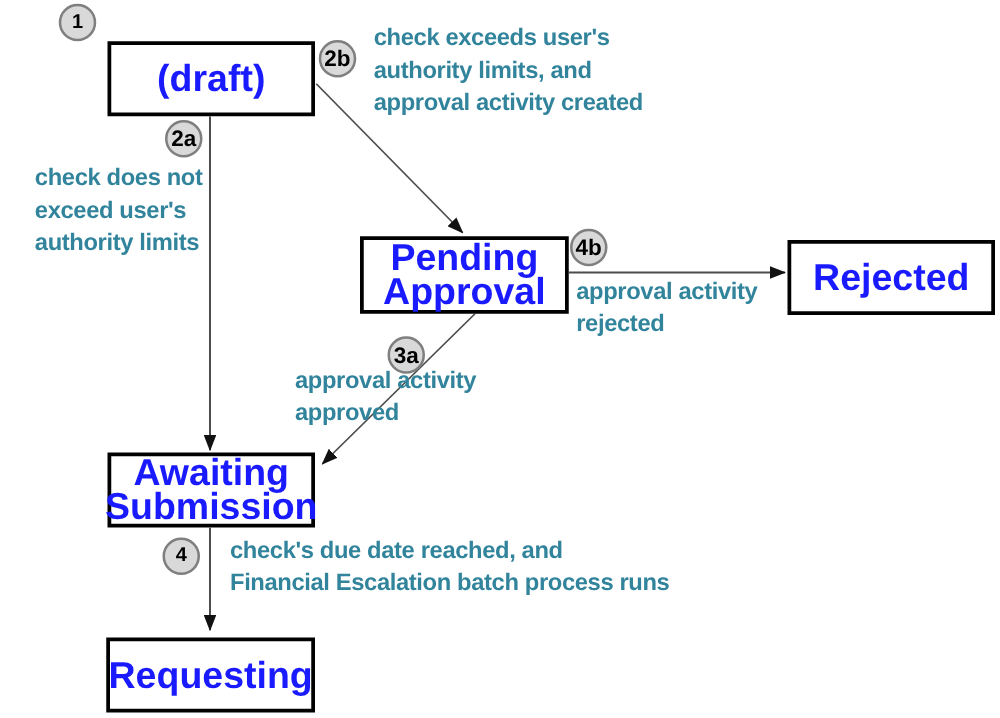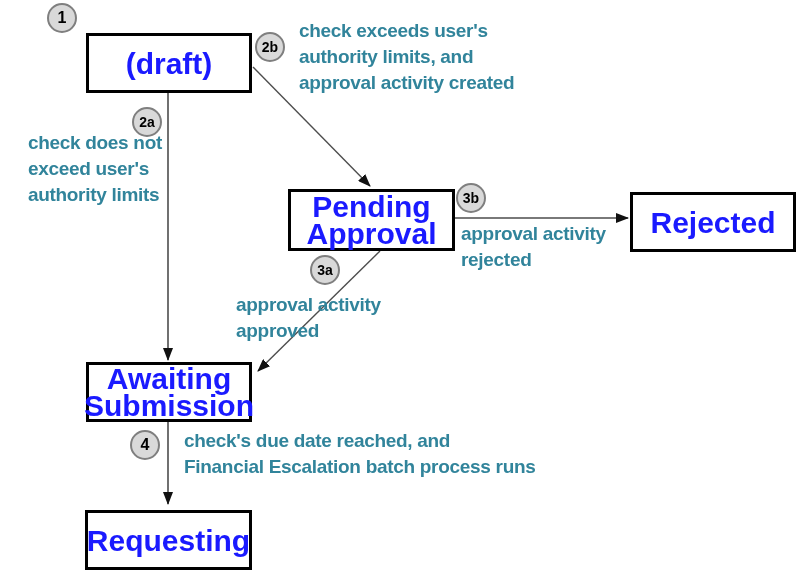--- a/index.html
+++ b/index.html
@@ -39,29 +39,29 @@
   #state-requesting { left: 85px;  top: 510px; width: 167px; height: 60px; }
   .badge {
     position: absolute;
     box-sizing: border-box;
     width: 30px; height: 30px;
     border-radius: 50%;
     background: #d9d9d9;
     border: 2px solid #7f7f7f;
     color: #000000;
     font-weight: bold;
-    font-size: 14px;
+    font-size: 18px;
     display: flex;
     align-items: center;
     justify-content: center;
   }
   #badge-1  { left: 47px;  top: 3px;   font-size: 16px; }
-  #badge-2a { left: 132px; top: 107px; }
+  #badge-2a { left: 132px; top: 96px; }
   #badge-2b { left: 255px; top: 32px;  }
-  #badge-3a { left: 310px; top: 255px; }
+  #badge-3a { left: 310px; top: 269px; }
   #badge-3b { left: 456px; top: 183px; }
   #badge-4  { left: 130px; top: 430px; font-size: 16px; }
   .tlabel {
     position: absolute;
     color: #31849b;
     font-weight: bold;
     font-size: 19px;
     line-height: 26px;
     letter-spacing: -0.3px;
     white-space: pre-line;
@@ -95,21 +95,21 @@
 Approval</div>
   <div class="state" id="state-rejected">Rejected</div>
   <div class="state" id="state-awaiting">Awaiting
 Submission</div>
   <div class="state" id="state-requesting">Requesting</div>
 
   <div class="badge" id="badge-1">1</div>
   <div class="badge" id="badge-2a">2a</div>
   <div class="badge" id="badge-2b">2b</div>
   <div class="badge" id="badge-3a">3a</div>
-  <div class="badge" id="badge-3b">3b</div>
+  <div class="badge" id="badge-3b">4b</div>
   <div class="badge" id="badge-4">4</div>
 
   <div class="tlabel" id="tlabel-2b">check exceeds user's
 authority limits, and
 approval activity created</div>
   <div class="tlabel" id="tlabel-2a">check does not
 exceed user's
 authority limits</div>
   <div class="tlabel" id="tlabel-3b">approval activity
 rejected</div>

